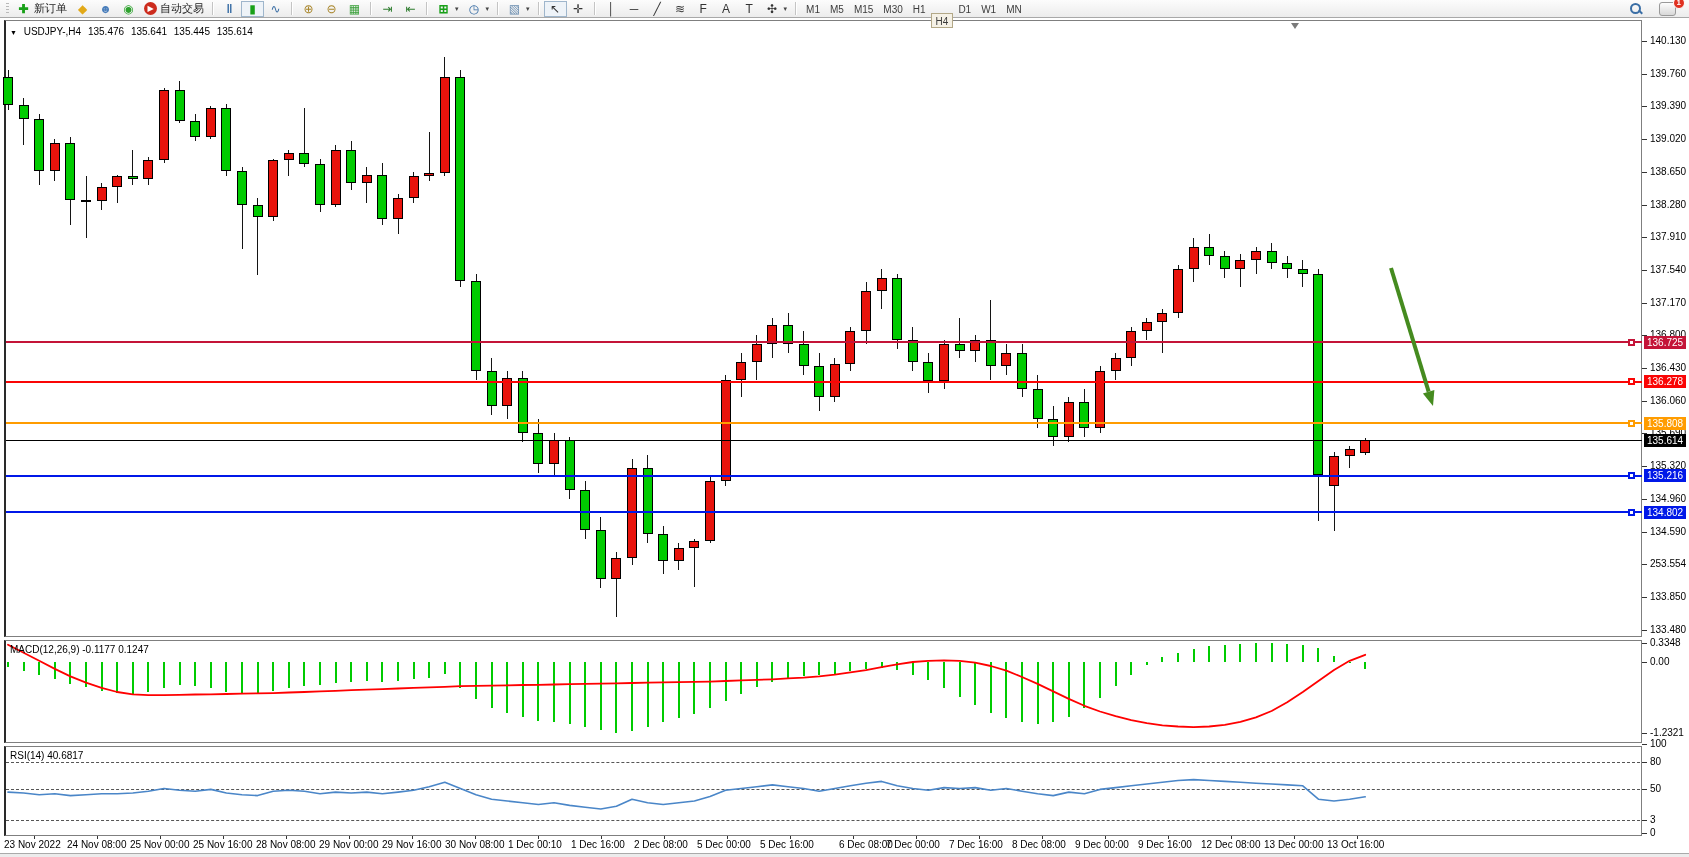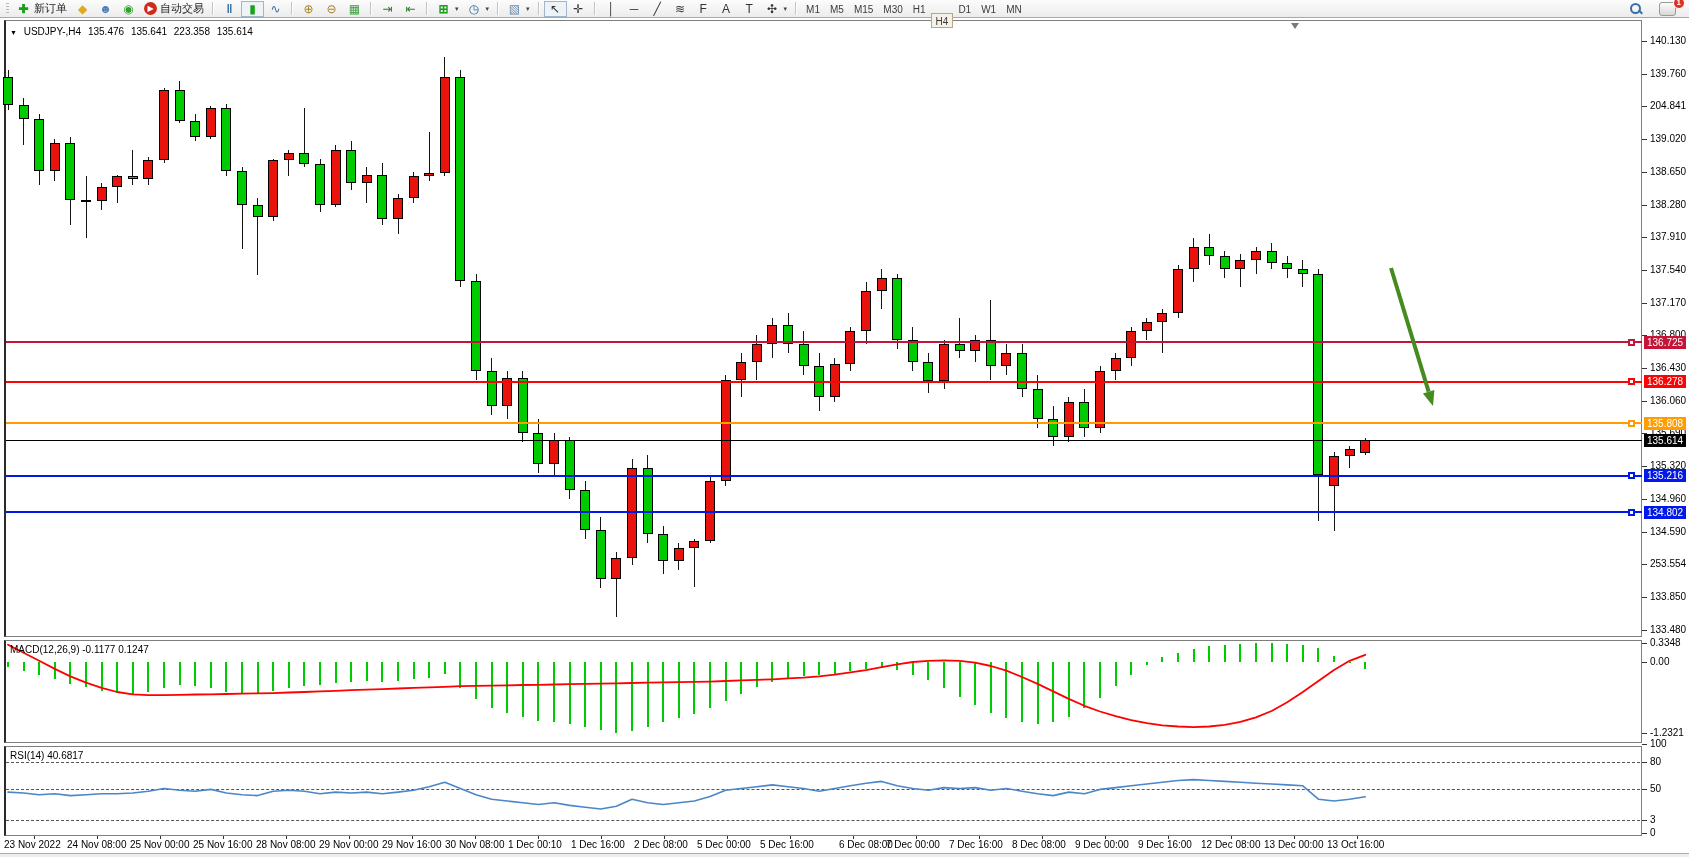--- a/index.html
+++ b/index.html
@@ -188,21 +188,21 @@
 
   <div class="pane" id="pane-main"></div>
   <div class="pane" id="pane-macd"></div>
   <div class="pane" id="pane-rsi"></div>
 
   <div class="chart-title">
     <span class="tri">▼</span>
     <span>USDJPY-,H4</span>
     <span>135.476</span>
     <span>135.641</span>
-    <span>223.358</span>
+    <span>135.445</span>
     <span>135.614</span>
   </div>
 
   <div class="pane-label" style="top:644px;">
     <span>MACD(12,26,9)</span> <span>-0.1177</span> <span>0.1247</span>
   </div>
   <div class="pane-label" style="top:750px;">
     <span>RSI(14)</span> <span>40.6817</span>
   </div>
 
@@ -382,21 +382,21 @@
     <div class="cbody up" style="position: absolute; left: 1329px; top: 455.749px; height: 30.0662px;"></div>
     <div class="wick" style="position: absolute; left: 1349.1px; top: 446.022px; height: 22.1075px;"></div>
     <div class="cbody up" style="position: absolute; left: 1344.6px; top: 448.675px; height: 7.0744px;"></div>
     <div class="wick" style="position: absolute; left: 1364.7px; top: 437.975px; height: 17.3323px;"></div>
     <div class="cbody up" style="position: absolute; left: 1360.2px; top: 440.362px; height: 12.2033px;"></div>
     <div class="tick-dash" style="position: absolute; top: 41px;"></div>
     <div class="tick-label" style="position: absolute; top: 35px;">140.130</div>
     <div class="tick-dash" style="position: absolute; top: 73.7px;"></div>
     <div class="tick-label" style="position: absolute; top: 67.7px;">139.760</div>
     <div class="tick-dash" style="position: absolute; top: 106.4px;"></div>
-    <div class="tick-label" style="position: absolute; top: 100.4px;">204.841</div>
+    <div class="tick-label" style="position: absolute; top: 100.4px;">139.390</div>
     <div class="tick-dash" style="position: absolute; top: 139.1px;"></div>
     <div class="tick-label" style="position: absolute; top: 133.1px;">139.020</div>
     <div class="tick-dash" style="position: absolute; top: 171.8px;"></div>
     <div class="tick-label" style="position: absolute; top: 165.8px;">138.650</div>
     <div class="tick-dash" style="position: absolute; top: 204.5px;"></div>
     <div class="tick-label" style="position: absolute; top: 198.5px;">138.280</div>
     <div class="tick-dash" style="position: absolute; top: 237.2px;"></div>
     <div class="tick-label" style="position: absolute; top: 231.2px;">137.910</div>
     <div class="tick-dash" style="position: absolute; top: 269.9px;"></div>
     <div class="tick-label" style="position: absolute; top: 263.9px;">137.540</div>

